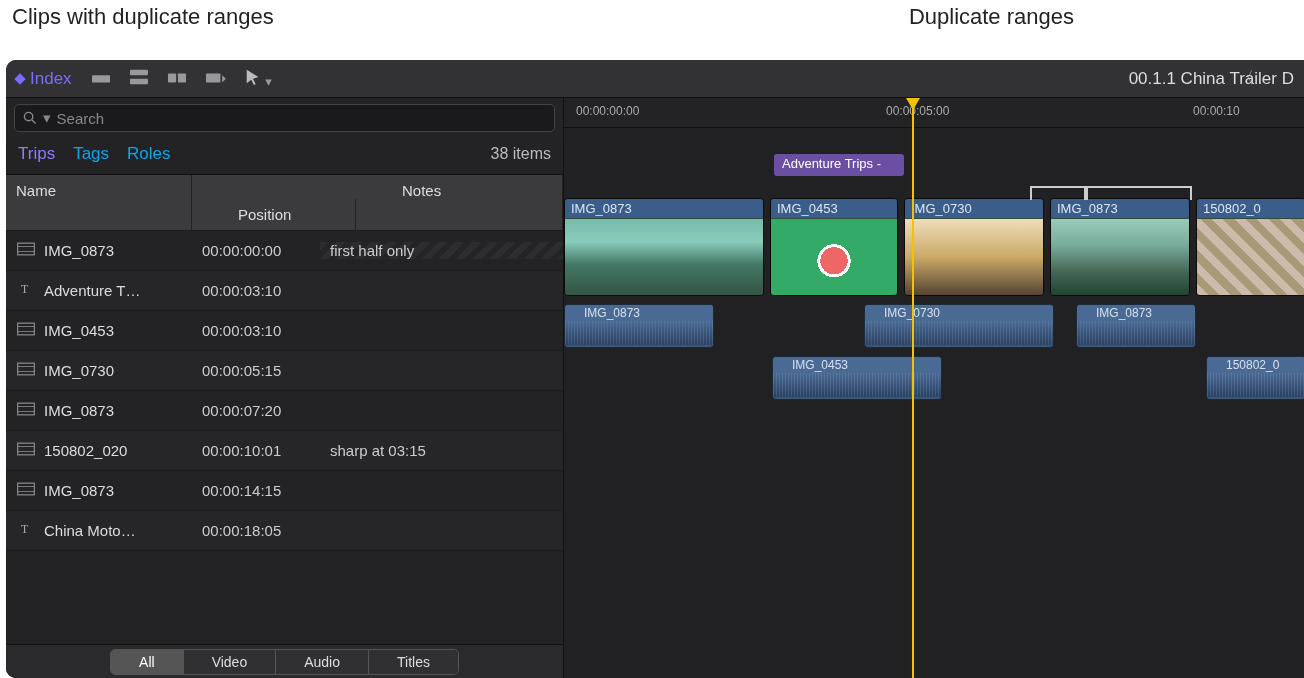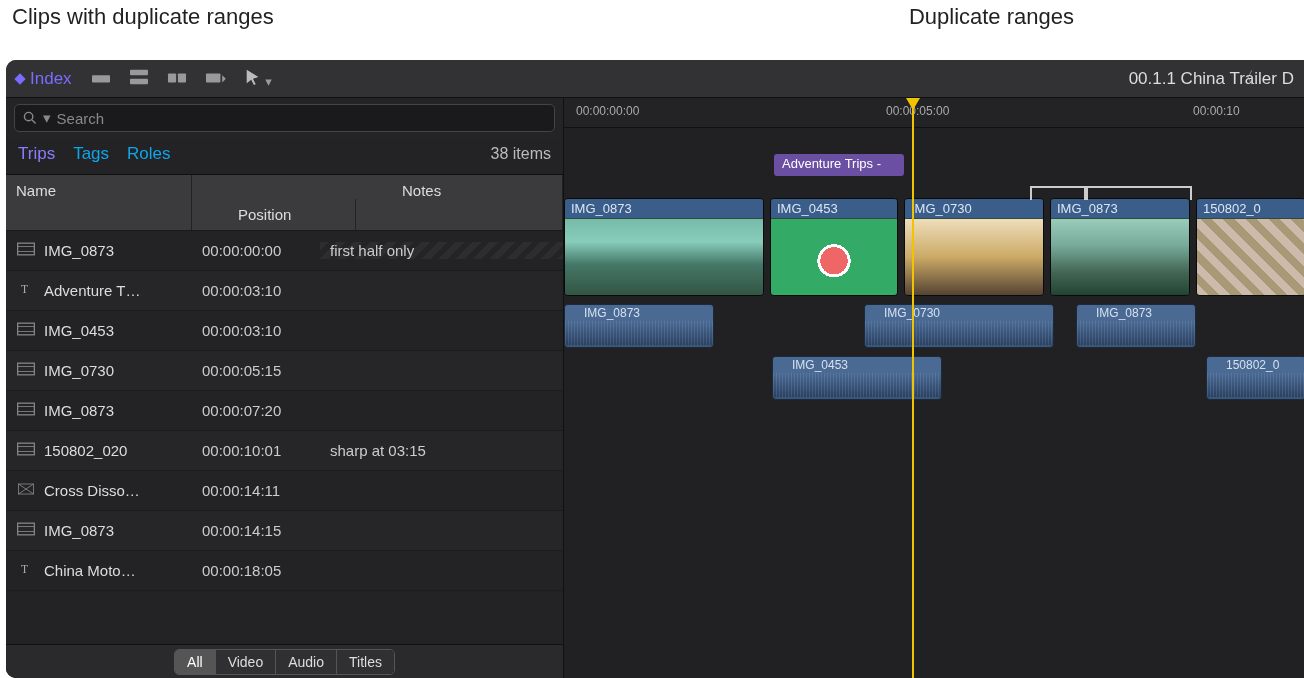--- a/index.html
+++ b/index.html
@@ -127,21 +127,21 @@
     background:#2a2a2c;
     border-top:1px solid #111;
     display:flex;
     align-items:center;
     justify-content:center;
     gap:0;
   }
   .seg { display:flex; border:1px solid #555; border-radius:5px; overflow:hidden;}
   .seg button {
     background:#303032; color:#ddd; border:none;
-    padding:4px 12px; font-size:14px; border-right:1px solid #555;
+    padding:4px 28px; font-size:14px; border-right:1px solid #555;
   }
   .seg button:last-child { border-right:none; }
   .seg button.active { background:#555; color:#fff; }
 
   
   .timeline {
     flex:1;
     position:relative;
     background:#212123;
     overflow:hidden;
@@ -389,31 +389,20 @@
                   <line x1="2" y1="6" x2="22" y2="6" stroke="#888"></line>
                   <line x1="2" y1="12" x2="22" y2="12" stroke="#888"></line>
                 </svg></span>
               <span>150802_020</span>
             </div>
             <div class="cell-pos">00:00:10:01</div>
             <div class="cell-notes">sharp at 03:15</div>
           </div>
           <div class="row">
             <div class="cell-name">
-              <span class="ico-trans"><svg viewBox="0 0 24 18">
-                  <rect x="3" y="3" width="18" height="12" fill="none" stroke="#888"></rect>
-                  <path d="M3 3 L21 15 M21 3 L3 15" stroke="#888"></path>
-                </svg></span>
-              <span>Cross Disso…</span>
-            </div>
-            <div class="cell-pos">00:00:14:11</div>
-            <div class="cell-notes"></div>
-          </div>
-          <div class="row">
-            <div class="cell-name">
               <span class="ico-film"><svg viewBox="0 0 24 18">
                   <rect x="2" y="2" width="20" height="14" fill="none" stroke="#888" stroke-width="1.5"></rect>
                   <line x1="2" y1="6" x2="22" y2="6" stroke="#888"></line>
                   <line x1="2" y1="12" x2="22" y2="12" stroke="#888"></line>
                 </svg></span>
               <span>IMG_0873</span>
             </div>
             <div class="cell-pos">00:00:14:15</div>
             <div class="cell-notes hatched"></div>
           </div>

